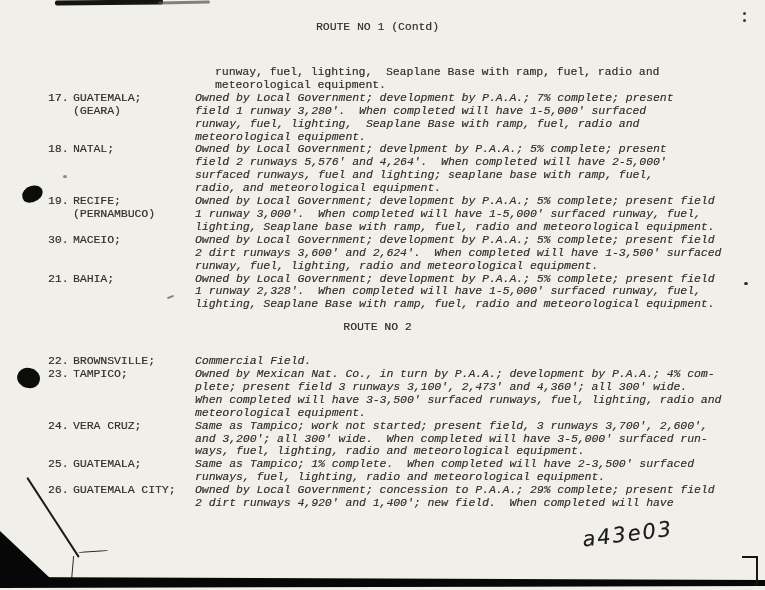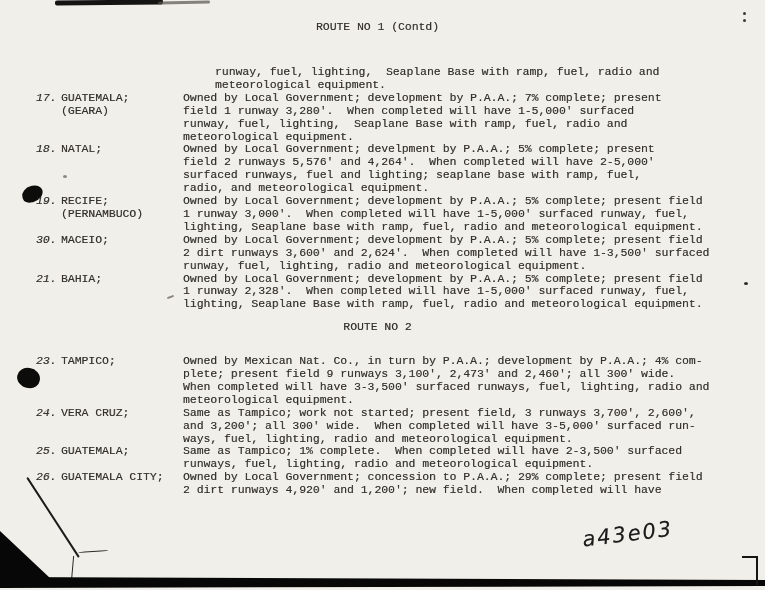--- a/index.html
+++ b/index.html
@@ -19,23 +19,23 @@
   }
   .heading-r1 {
     position:absolute; top:21px; left:0; width:755px;
     text-align:center;
   }
   .content {
     position:absolute; top:66px; left:0; width:765px;
   }
   .cont-para { margin-left:215px; white-space:pre-wrap; }
   .entry { display:flex; align-items:flex-start; }
-  .num  { flex:0 0 25px; margin-left:36px;font-style:italic; }
+  .num  { flex:0 0 25px; margin-left:48px; }
   .name { flex:0 0 122px; white-space:pre-wrap; }
-  .desc { flex:1 1 auto; white-space:pre-wrap; max-width:550px; }
+  .desc { flex:1 1 auto; white-space:pre-wrap; max-width:550px;font-style:italic; }
   .heading-r2 { text-align:center; margin:10px 10px 21px 0; }
 
   
   .top-smudge {
     position:absolute; left:55px; top:0; width:108px; height:5px;
     background:#141413; border-radius:2px;
     transform:rotate(-0.6deg);
   }
   .top-smudge2 {
     position:absolute; left:158px; top:1px; width:52px; height:3px;
@@ -155,26 +155,31 @@
     <div class="entry">
       <div class="num">21.</div>
       <div class="name">BAHIA;</div>
       <div class="desc">Owned by Local Government; development by P.A.A.; 5% complete; present field
 1 runway 2,328'.  When completed will have 1-5,000' surfaced runway, fuel,
 lighting, Seaplane Base with ramp, fuel, radio and meteorological equipment.</div>
     </div>
 
     <div class="heading-r2">ROUTE NO 2</div>
 
+    <div class="entry">
+      <div class="num">22.</div>
+      <div class="name">BROWNSVILLE;</div>
+      <div class="desc">Commercial Field.</div>
+    </div>
 
     <div class="entry">
       <div class="num">23.</div>
       <div class="name">TAMPICO;</div>
       <div class="desc">Owned by Mexican Nat. Co., in turn by P.A.A.; development by P.A.A.; 4% com-
-plete; present field 9 runways 3,100', 2,473' and 2,460'; all 300' wide.
+plete; present field 3 runways 3,100', 2,473' and 4,360'; all 300' wide.
 When completed will have 3-3,500' surfaced runways, fuel, lighting, radio and
 meteorological equipment.</div>
     </div>
 
     <div class="entry">
       <div class="num">24.</div>
       <div class="name">VERA CRUZ;</div>
       <div class="desc">Same as Tampico; work not started; present field, 3 runways 3,700', 2,600',
 and 3,200'; all 300' wide.  When completed will have 3-5,000' surfaced run-
 ways, fuel, lighting, radio and meteorological equipment.</div>
@@ -184,21 +189,21 @@
       <div class="num">25.</div>
       <div class="name">GUATEMALA;</div>
       <div class="desc">Same as Tampico; 1% complete.  When completed will have 2-3,500' surfaced
 runways, fuel, lighting, radio and meteorological equipment.</div>
     </div>
 
     <div class="entry">
       <div class="num">26.</div>
       <div class="name">GUATEMALA CITY;</div>
       <div class="desc">Owned by Local Government; concession to P.A.A.; 29% complete; present field
-2 dirt runways 4,920' and 1,200'; new field.  When completed will have</div>
+2 dirt runways 4,920' and 1,400'; new field.  When completed will have</div>
     </div>
 
   </div>
 
   <div class="handwritten">a43e03</div>
 
   <div class="crease-line"></div>
   <div class="crease-tail"></div>
   <div class="crease-tail2"></div>
   <div class="corner-fold"></div>

